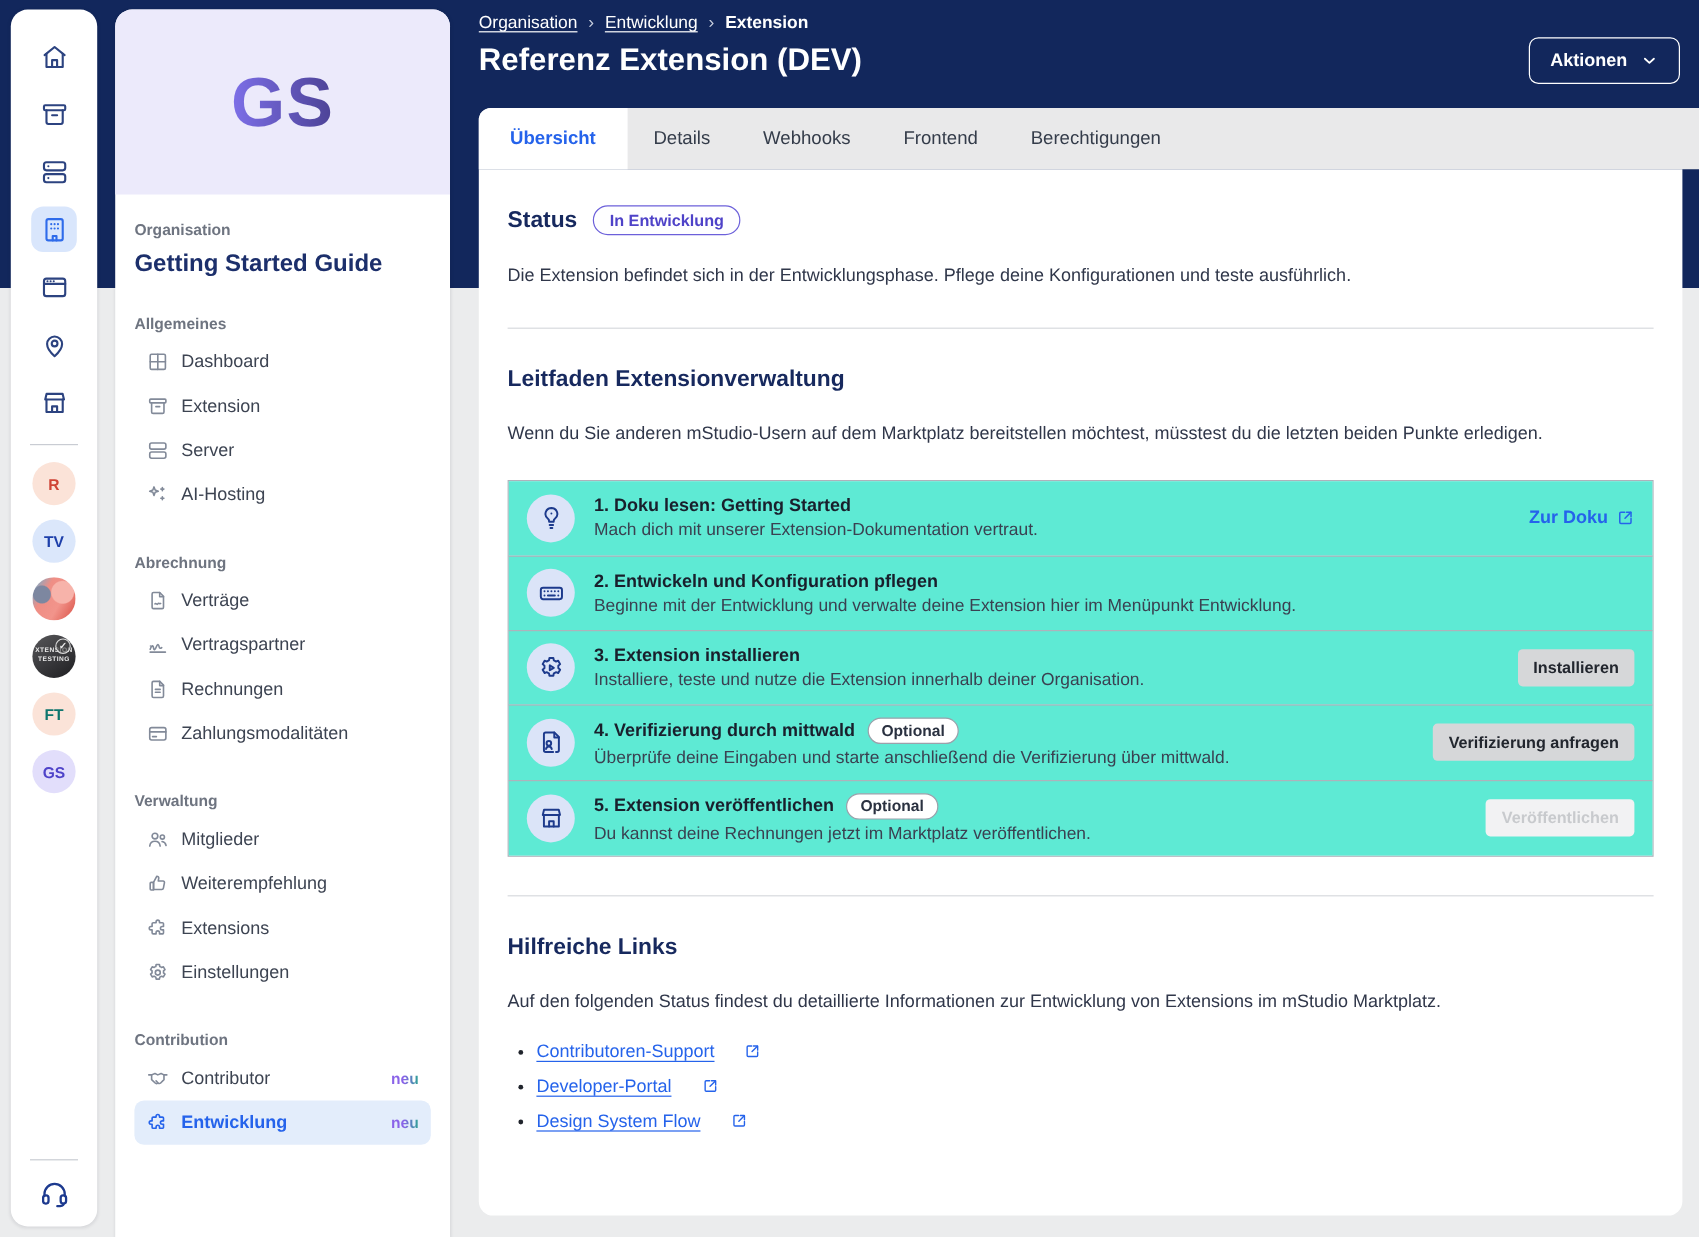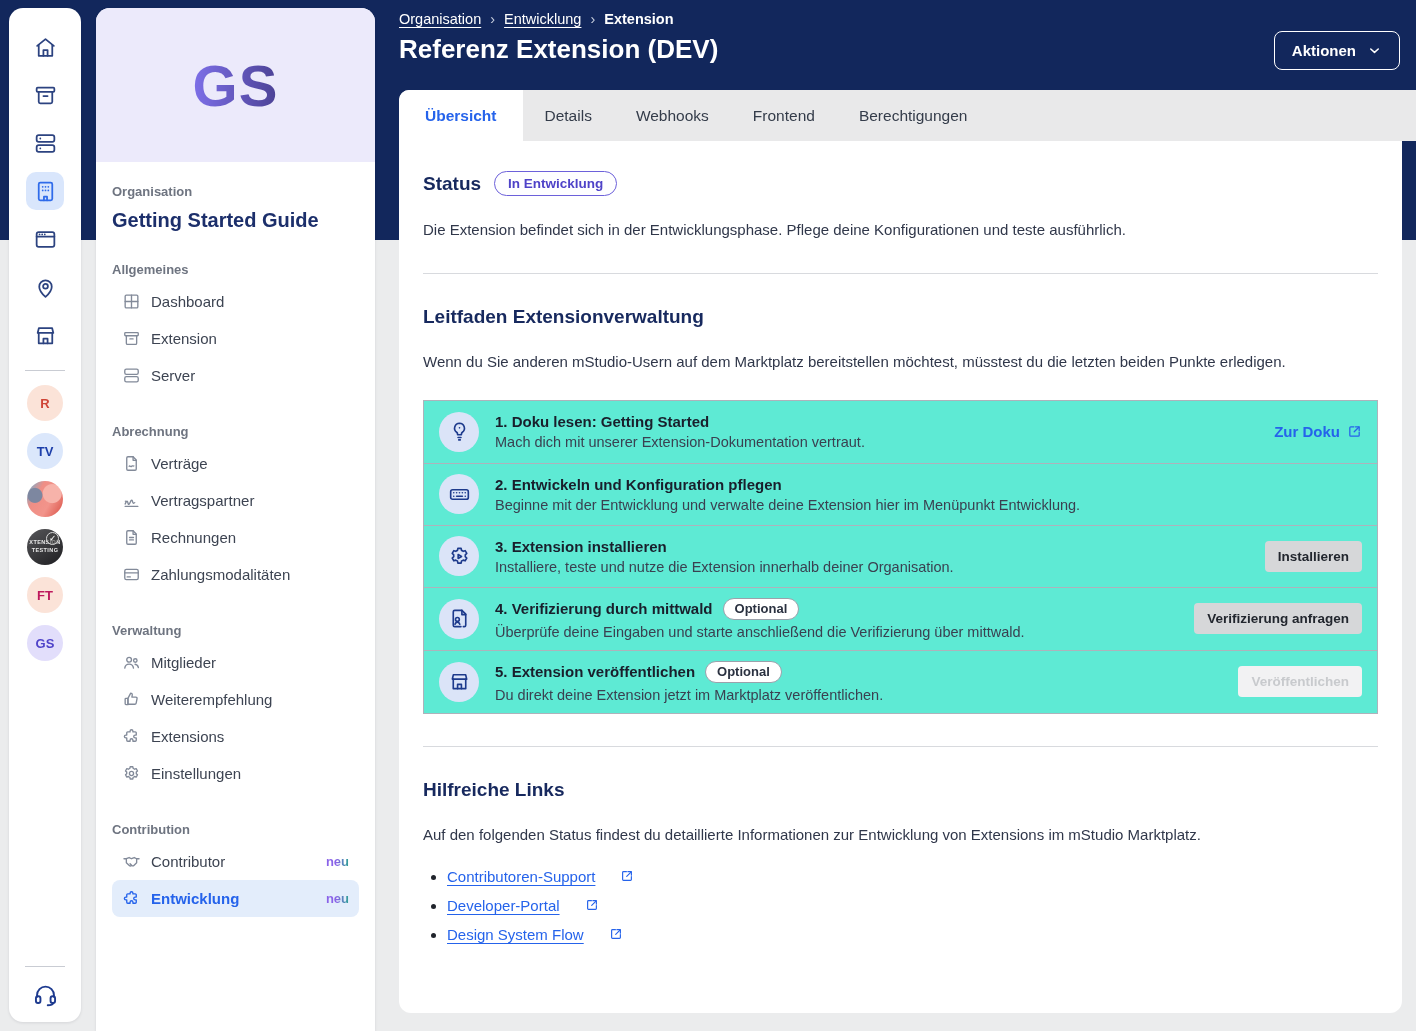--- a/index.html
+++ b/index.html
@@ -25,21 +25,21 @@
   }
   .rail-icon svg { width:25px; height:25px; }
   .rail-icon.active { background:#d9e6fc; color:#2f6bea; }
   .rail-divider { width:40px; border-top:1px solid #c9ccd3; margin:6px 0 14px; }
   .avatar {
     width:36px; height:36px; border-radius:50%; display:flex; align-items:center; justify-content:center;
     font-size:13px; font-weight:bold; margin-bottom:12px; cursor:pointer; overflow:hidden; flex:none;
   }
   .av-r  { background:#fbe3d8; color:#cf4436; }
   .av-tv { background:#dbe7fb; color:#1d3faa; }
-  .av-ft { background:#fbe3d8; color:#be185d; }
+  .av-ft { background:#fbe3d8; color:#0f766e; }
   .av-gs { background:#e2defb; color:#4f43c9; }
   .av-img1 {
     background:
       radial-gradient(circle at 22% 40%, #7d87a0 0 7px, rgba(0,0,0,0) 8px),
       radial-gradient(circle at 70% 35%, #f7b3aa 0 9px, rgba(0,0,0,0) 10px),
       linear-gradient(120deg,#9aa4b8 14%, #ef8e85 32%, #f2948b 62%, #d94f44 100%);
   }
   .av-img2 { position:relative; background:linear-gradient(145deg,#57575a,#1e1e21); color:#e9e9e9; }
   .av-img2 .xt-label { font-size:5.5px; letter-spacing:.4px; text-align:center; line-height:1.4; text-transform:uppercase; }
   .av-img2 .xt-check {
@@ -255,20 +255,28 @@
         </svg>
       <span>Extension</span>
     </div>
     <div class="nav-item">
       <svg class="icon-svg" viewBox="0 0 24 24">
           <rect x="3.5" y="4" width="17" height="6.5" rx="2"></rect>
           <rect x="3.5" y="13.5" width="17" height="6.5" rx="2"></rect>
         </svg>
       <span>Server</span>
     </div>
+    <div class="nav-item">
+      <svg class="icon-svg" viewBox="0 0 24 24">
+          <path d="M8 3.5 9.2 6.8 12.5 8 9.2 9.2 8 12.5 6.8 9.2 3.5 8 6.8 6.8z"></path>
+          <path d="M16.8 4.2v3.2M15.2 5.8h3.2"></path>
+          <path d="M16.8 13.8V17M15.2 15.4h3.2"></path>
+        </svg>
+      <span>AI-Hosting</span>
+    </div>
 
     <div class="nav-section-label">Abrechnung</div>
     <div class="nav-item">
       <svg class="icon-svg" viewBox="0 0 24 24">
           <path d="M7.5 3.5H14l4 4V19a1.5 1.5 0 0 1-1.5 1.5h-9A1.5 1.5 0 0 1 6 19V5a1.5 1.5 0 0 1 1.5-1.5z"></path>
           <path d="M14 3.5V8h4"></path>
           <path d="M9 15.5c1-1.5 2 1.5 3 0s2 .5 3-.5"></path>
         </svg>
       <span>Verträge</span>
     </div>
@@ -474,21 +482,21 @@
               <path d="M5.6 5h12.8l1.1 4.5H4.5z"></path>
               <path d="M5.5 9.5V19.5h13V9.5"></path>
               <path d="M10 19.5v-4.5h4v4.5"></path>
             </svg>
         </div>
         <div class="step-text">
           <div class="step-title">
             <span>5. Extension veröffentlichen</span>
             <span class="optional-pill">Optional</span>
           </div>
-          <div class="step-desc">Du direkt deine Extension jetzt im Marktplatz veröffentlichen.</div>
+          <div class="step-desc">Du kannst deine Rechnungen jetzt im Marktplatz veröffentlichen.</div>
         </div>
         <div class="step-action">
           <button class="step-btn disabled">Veröffentlichen</button>
         </div>
       </div>
 
     </div>
 
     <hr class="hr">
 

